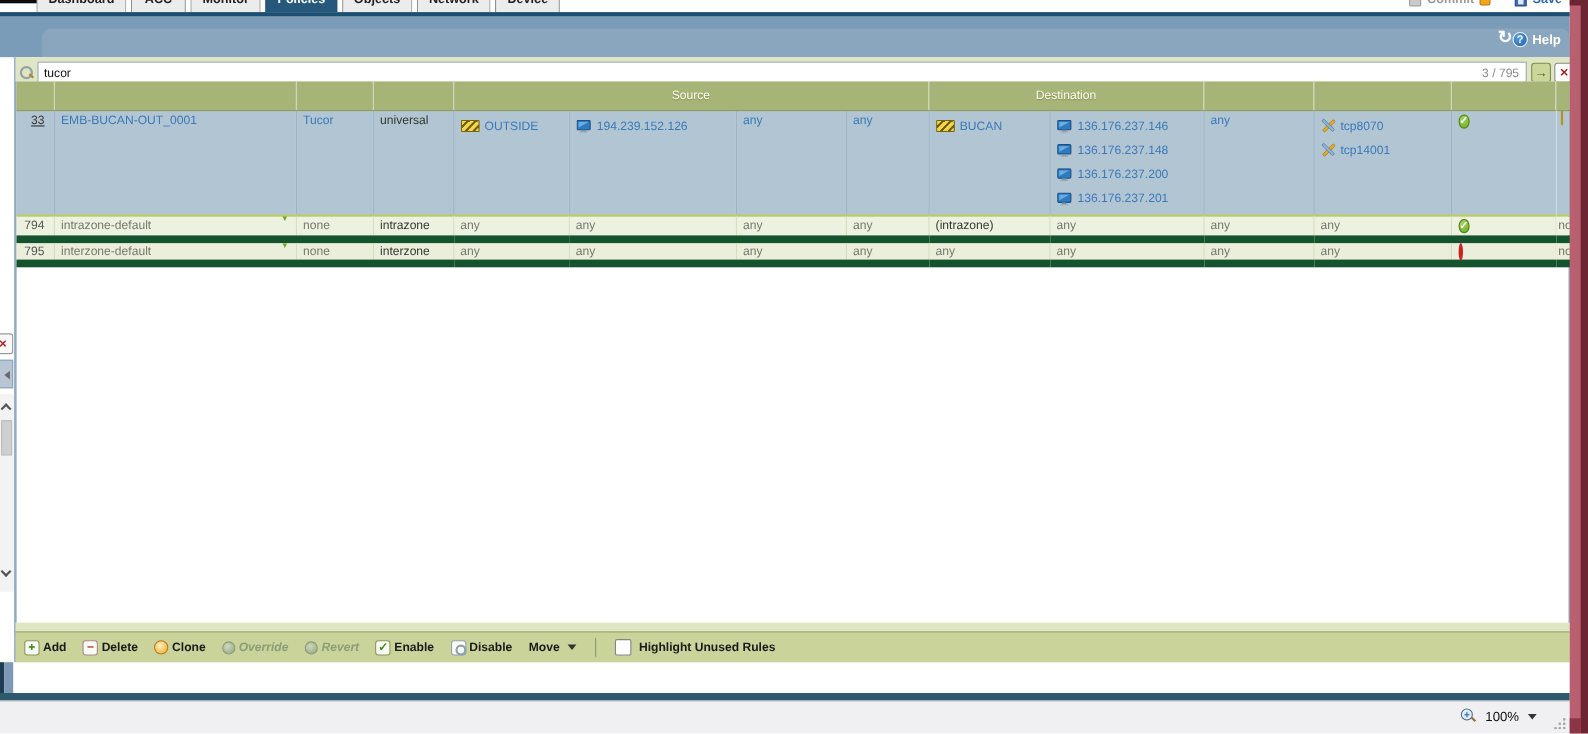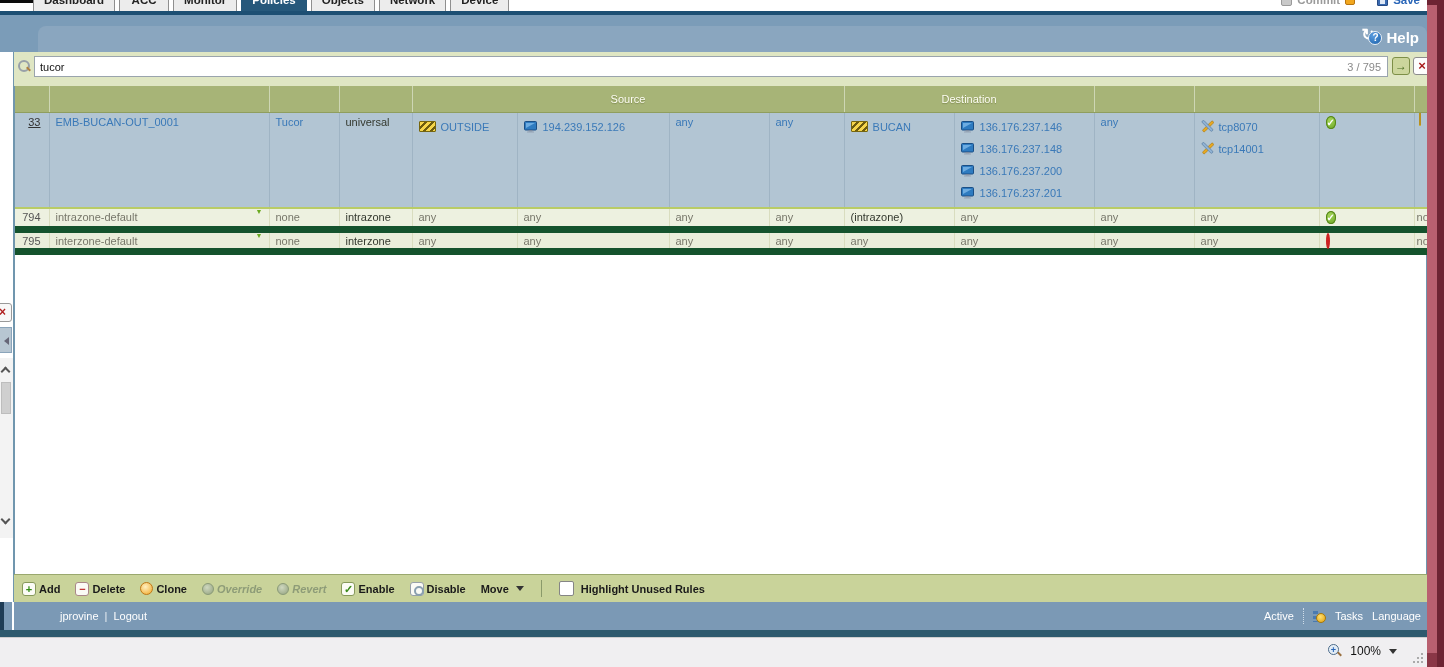--- a/index.html
+++ b/index.html
@@ -23,41 +23,41 @@
   .ic-floppy { width:11px; height:11px; background:#3a6ab0; border:1px solid #274b85; border-radius:1px; position:relative; }
   .ic-floppy::after { content:""; position:absolute; left:2px; bottom:1px; width:5px; height:4px; background:#dfe8f5; }
 
   
   .bluehead { position:absolute; left:0; top:15px; width:1427px; height:37px; background:#7b9cb8; }
   .headpanel { position:absolute; left:38px; top:11px; width:1389px; height:26px; background:#8aa6bf; border-radius:8px 8px 0 0; }
   .refresh-ic { position:absolute; right:52px; top:13px; color:#fff; font-size:16px; font-weight:bold; line-height:14px; }
   .help-wrap { position:absolute; right:8px; top:14px; display:flex; align-items:center; gap:4px; }
   .help-ic { width:14px; height:14px; border-radius:50%; background:radial-gradient(circle at 35% 30%, #5a9de0, #1a5fa8);
     border:1px solid #e8f0f8; color:#fff; font-size:10px; font-weight:bold; display:flex; align-items:center; justify-content:center; }
-  .help-lbl { color:#fff; font-size:15px; font-weight:bold; }
+  .help-lbl { color:#fff; font-size:12px; font-weight:bold; }
 
   
   .content { position:absolute; left:14px; top:52px; width:1413px; height:550px; background:#dfe6c3; }
 
   
   .search-ic { position:absolute; left:4px; top:8px; width:12px; height:12px; }
   .search-ic::before { content:""; position:absolute; left:0; top:0; width:8px; height:8px; border:2px solid #98a0a8; border-radius:50%; }
   .search-ic::after { content:""; position:absolute; left:8px; top:8px; width:5px; height:2px; background:#b08040; transform:rotate(45deg); }
   .search-box { position:absolute; left:20px; top:4px; width:1354px; height:21px; background:#fff; border:1px solid #9aa4ad;
     font-size:11px; display:flex; align-items:center; }
   .search-val { padding-left:5px; color:#111; flex:1; }
   .search-count { padding-right:6px; color:#8a8a8a; }
   .go-btn { position:absolute; left:1378px; top:5px; width:18px; height:18px; background:#ccd69c; border:1px solid #7d8f47;
     border-radius:3px; color:#44691c; font-weight:bold; font-size:12px; text-align:center; line-height:16px; }
   .clear-btn { position:absolute; left:1399px; top:5px; width:18px; height:18px; background:#fdfdfd; border:1px solid #8c8c8c;
     border-radius:3px; color:#a81c1c; font-weight:bold; font-size:13px; text-align:center; line-height:15px; }
   .clear-btn::before { content:"×"; }
 
   
-  .tablepanel { position:absolute; left:0; top:34px; width:1413px; height:492px; background:#fff;
+  .tablepanel { position:absolute; left:0; top:22px; width:1413px; height:492px; background:#fff;
     border-left:1px solid #7096ae; border-right:1px solid #7096ae; }
   table.rules { border-collapse:collapse; table-layout:fixed; width:1412px; font-size:11px; }
   tr.grp td { height:26px; background:#a7b477; border-right:1px solid rgba(255,255,255,.45);
     border-bottom:1px solid #8f9e5e; color:#fdfdf2; text-align:center; font-size:11px;
     text-shadow:0 1px 1px rgba(60,70,20,.35); }
   tr.cols td { height:25px; background:#c9d29c; border-right:1px solid #aeb883; border-bottom:1px solid #8a9a5a;
     color:#3b4220; padding:0 6px; }
   tr.sel td { background:#b2c5d3; border-right:1px solid #9fb4c4; border-bottom:2px solid #b9cc66;
     vertical-align:top; padding:3px 6px; height:91px; }
   tr.def td { background:#edf1e0; border-right:1px solid #d9ddbf; border-bottom:7px solid #14532d;
@@ -425,34 +425,20 @@
     </span>
     <span class="tsep"></span>
     <span class="tbtn">
       <span class="chkbox"></span>
       <span class="chklbl">Highlight Unused Rules</span>
     </span>
   </div>
 
   <div class="sb-darkL"></div>
   <div class="sb-blueL"></div>
-  <div class="statusbar">
-    <span class="sb-left">
-      <span>jprovine</span>
-      <span class="sb-sep"></span>
-      <span>Logout</span>
-    </span>
-    <span class="sb-right">
-      <span>Active</span>
-      <span class="dotsep"></span>
-      <span class="tasks-ic"></span>
-      <span>Tasks</span>
-      <span>Language</span>
-    </span>
-  </div>
 
   <div class="darkstrip"></div>
   <div class="browserbar">
     <div class="zoomctl">
       <span class="zoom-ic">
           <span class="zoom-plus">+</span>
         </span>
       <span class="zoom-lbl">100%</span>
       <span class="zoom-caret"></span>
     </div>

